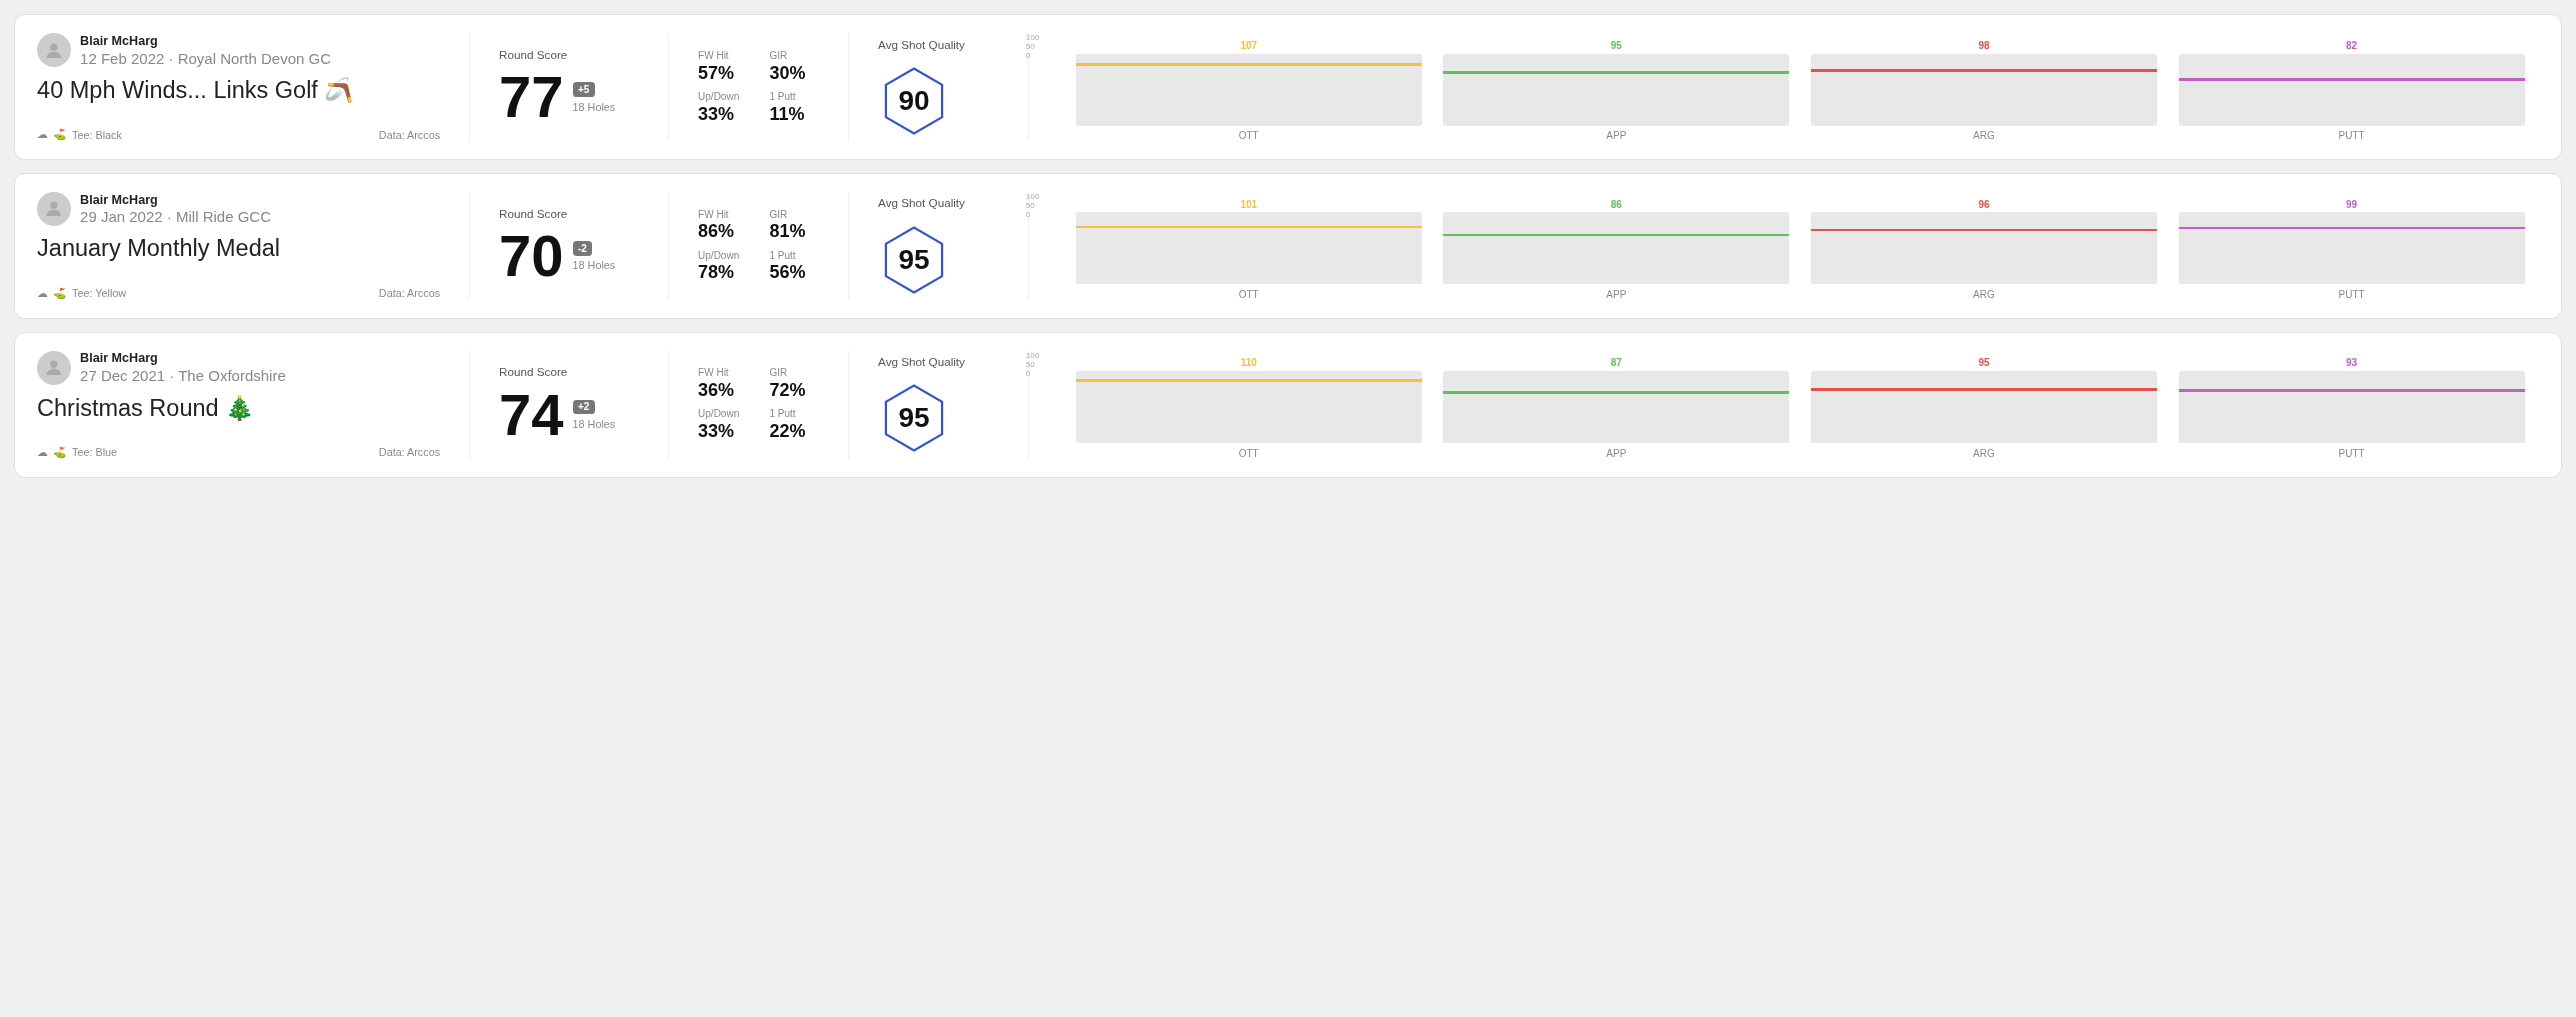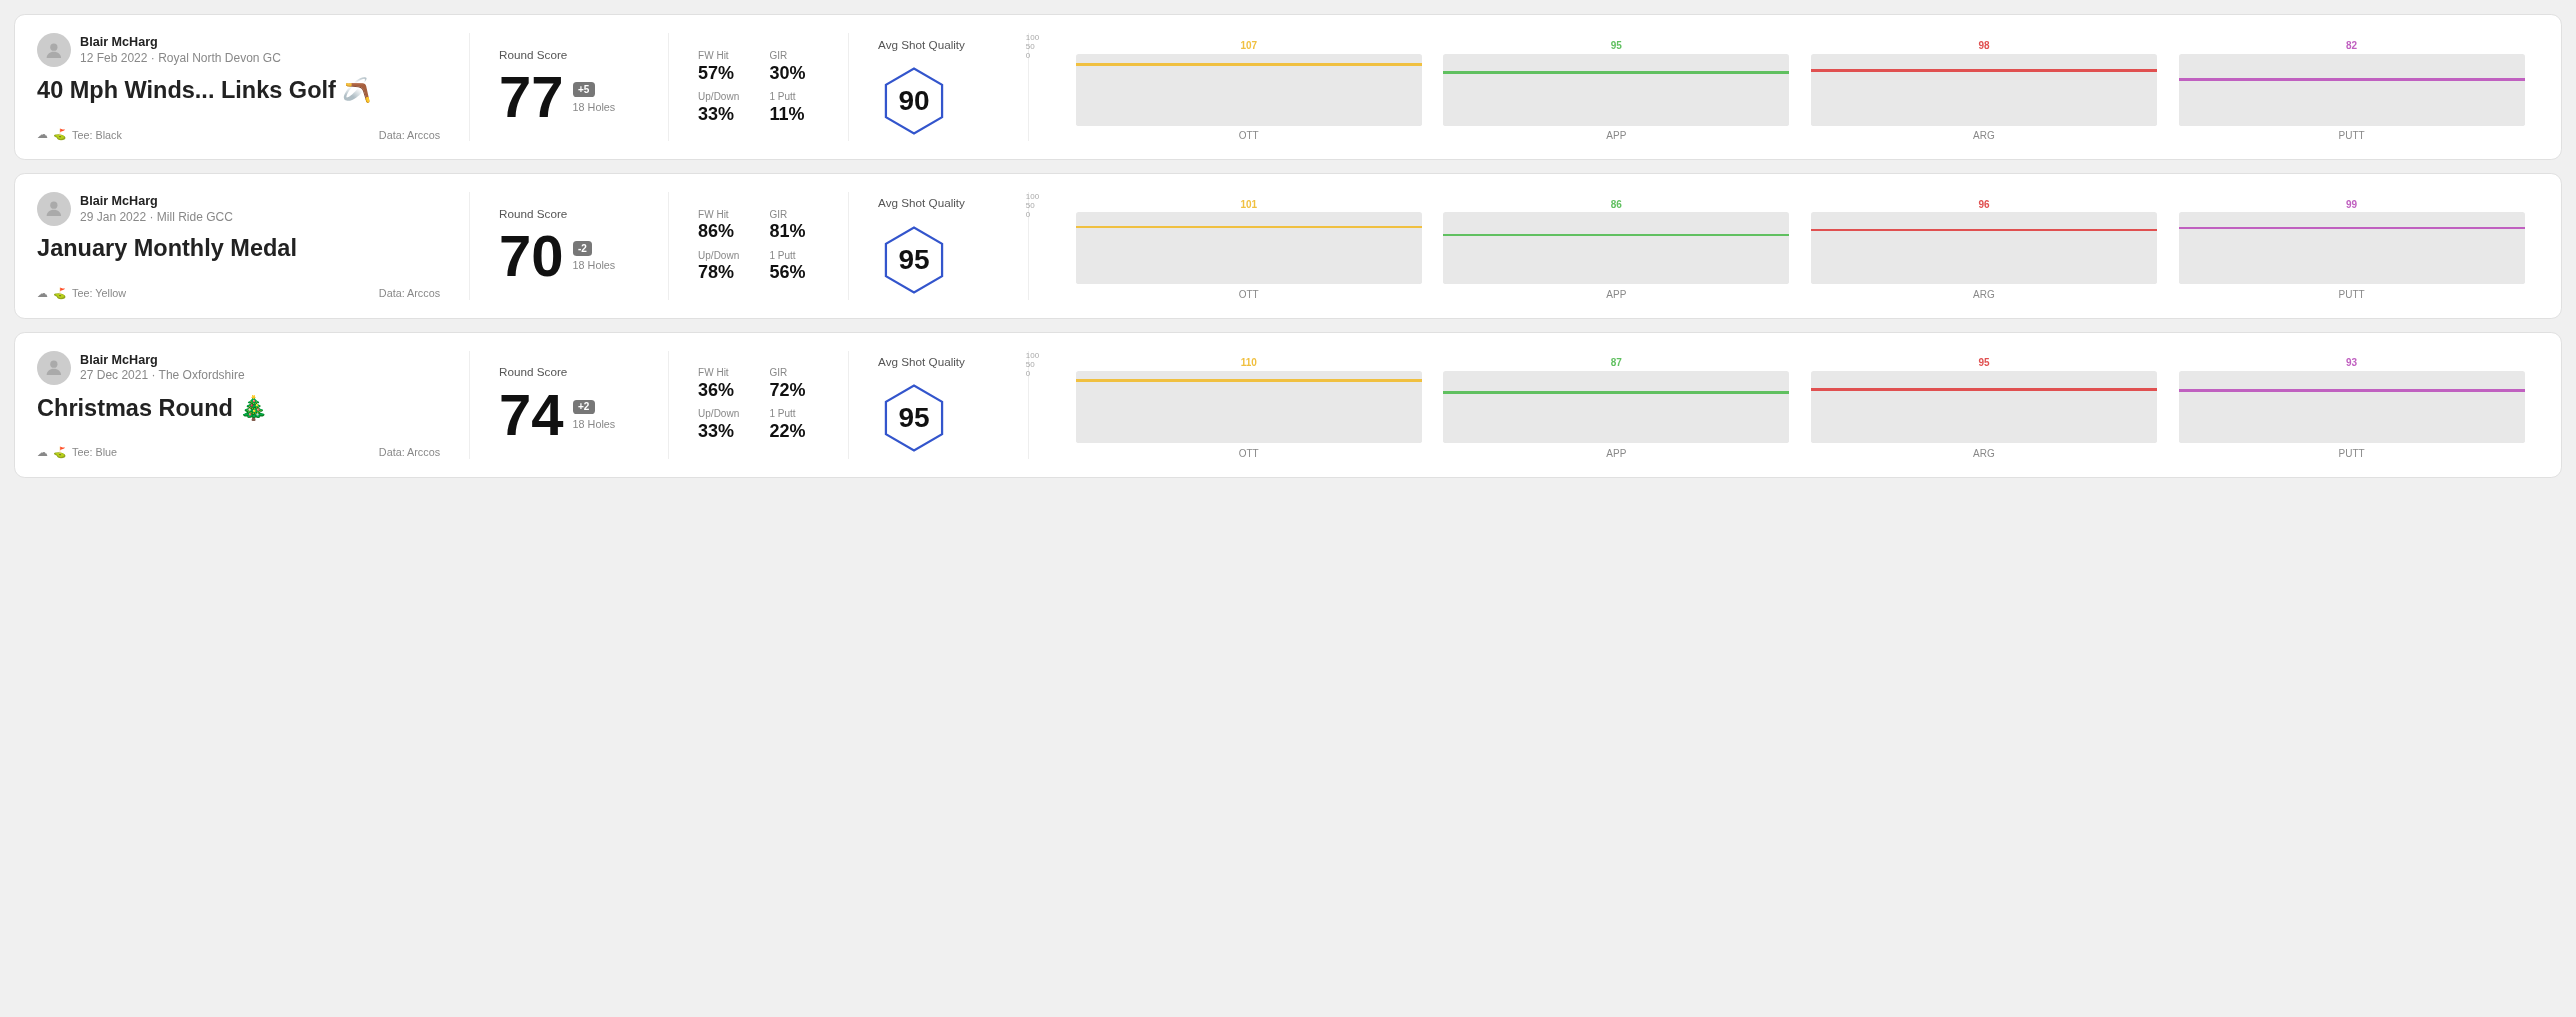--- a/index.html
+++ b/index.html
@@ -50,28 +50,28 @@
       flex-shrink: 0;
     }
 
     .player-name {
       font-weight: 600;
       font-size: 12.6px;
       color: #222;
     }
 
     .player-meta {
-      font-size: 12px;
+      font-size: 15px;
       color: #888;
       margin-top: 1.8px;
     }
 
     .round-title {
       font-size: 23.5px;
-      font-weight: 700;
+      font-weight: 400;
       color: #222;
       margin: 7.2px 0 10.8px 0;
       display: flex;
       align-items: center;
       gap: 7.2px;
     }
 
     .bottom-info {
       display: flex;
       justify-content: space-between;

